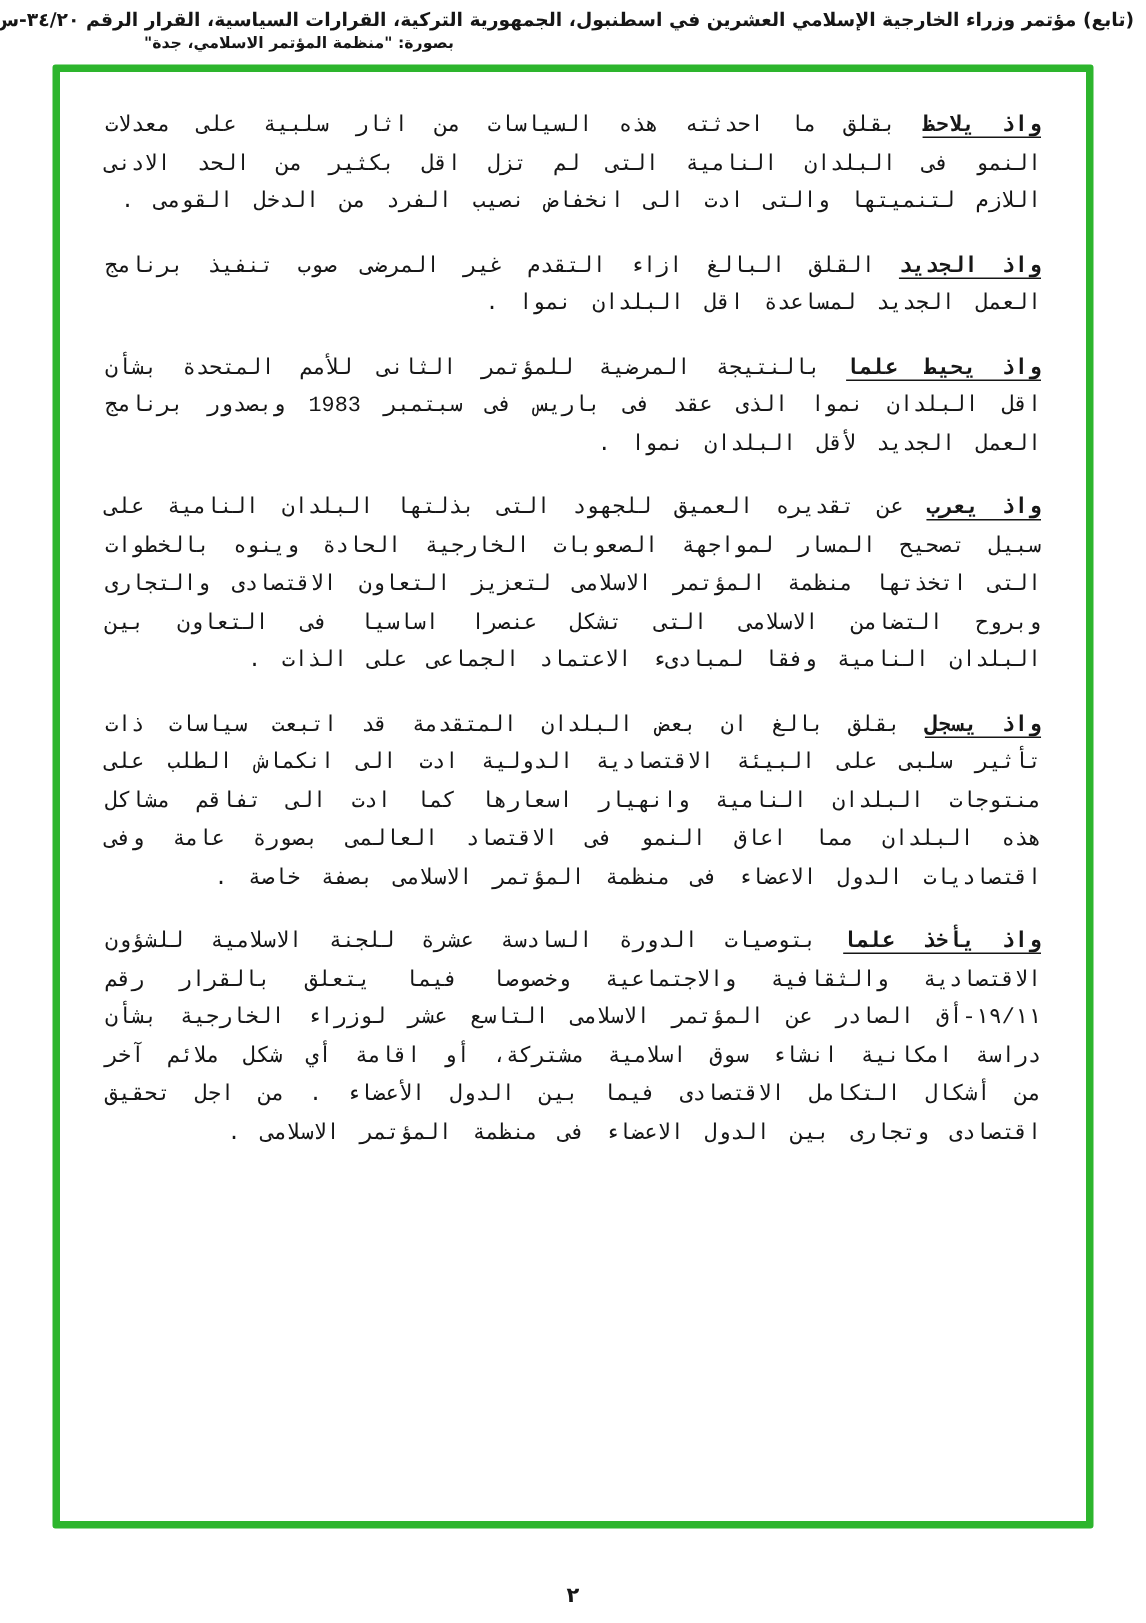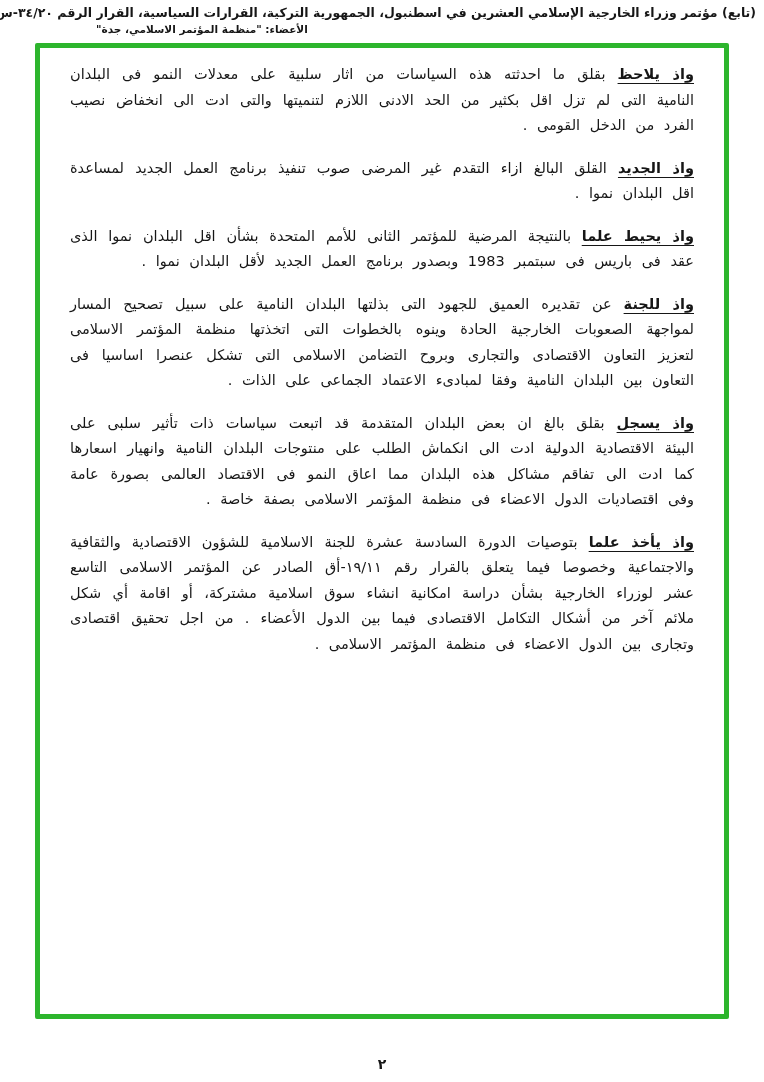--- a/index.html
+++ b/index.html
@@ -47,21 +47,22 @@
     background: #ffffff;
   }
   .doc-body {
     direction: rtl;
     text-align: justify;
     font-size: 14.5px;
     line-height: 25.5px;
     word-spacing: 5px;
   }
   .para {
-    margin: 0 0 17px 0;
+    margin: 10px 0 17px 0;
+    font-family: Liberation Mono, monospace;
   }
   .para .lead {
     text-decoration: underline;
     text-decoration-thickness: 1px;
     text-underline-offset: 4px;
     font-weight: bold;
   }
   .page-number {
     position: absolute;
     bottom: 10px;
@@ -73,30 +74,30 @@
   }
 </style>
 </head>
 <body>
 
 <div class="page">
 
   <div class="top-header">(تابع) مؤتمر وزراء الخارجية الإسلامي العشرين في اسطنبول، الجمهورية التركية، القرارات السياسية، القرار الرقم ٣٤/٢٠-س</div>
 
   <div class="source-line">
-    <span>الأعضاء:</span>
+    <span>بصورة:</span>
     <span>"منظمة المؤتمر الاسلامي، جدة"</span>
   </div>
 
   <div class="green-frame">
     <div class="doc-body">
         <p class="para"><span class="lead">واذ يلاحظ</span><span> بقلق ما احدثته هذه السياسات من اثار سلبية على معدلات النمو فى البلدان النامية التى لم تزل اقل بكثير من الحد الادنى اللازم لتنميتها والتى ادت الى انخفاض نصيب الفرد من الدخل القومى .</span></p>
         <p class="para"><span class="lead">واذ الجديد</span><span> القلق البالغ ازاء التقدم غير المرضى صوب تنفيذ برنامج العمل الجديد لمساعدة اقل البلدان نموا .</span></p>
         <p class="para"><span class="lead">واذ يحيط علما</span><span> بالنتيجة المرضية للمؤتمر الثانى للأمم المتحدة بشأن اقل البلدان نموا الذى عقد فى باريس فى سبتمبر 1983 وبصدور برنامج العمل الجديد لأقل البلدان نموا .</span></p>
-        <p class="para"><span class="lead">واذ للجنة</span><span> عن تقديره العميق للجهود التى بذلتها البلدان النامية على سبيل تصحيح المسار لمواجهة الصعوبات الخارجية الحادة وينوه بالخطوات التى اتخذتها منظمة المؤتمر الاسلامى لتعزيز التعاون الاقتصادى والتجارى وبروح التضامن الاسلامى التى تشكل عنصرا اساسيا فى التعاون بين البلدان النامية وفقا لمبادىء الاعتماد الجماعى على الذات .</span></p>
+        <p class="para"><span class="lead">واذ يعرب</span><span> عن تقديره العميق للجهود التى بذلتها البلدان النامية على سبيل تصحيح المسار لمواجهة الصعوبات الخارجية الحادة وينوه بالخطوات التى اتخذتها منظمة المؤتمر الاسلامى لتعزيز التعاون الاقتصادى والتجارى وبروح التضامن الاسلامى التى تشكل عنصرا اساسيا فى التعاون بين البلدان النامية وفقا لمبادىء الاعتماد الجماعى على الذات .</span></p>
         <p class="para"><span class="lead">واذ يسجل</span><span> بقلق بالغ ان بعض البلدان المتقدمة قد اتبعت سياسات ذات تأثير سلبى على البيئة الاقتصادية الدولية ادت الى انكماش الطلب على منتوجات البلدان النامية وانهيار اسعارها كما ادت الى تفاقم مشاكل هذه البلدان مما اعاق النمو فى الاقتصاد العالمى بصورة عامة وفى اقتصاديات الدول الاعضاء فى منظمة المؤتمر الاسلامى بصفة خاصة .</span></p>
         <p class="para"><span class="lead">واذ يأخذ علما</span><span> بتوصيات الدورة السادسة عشرة للجنة الاسلامية للشؤون الاقتصادية والثقافية والاجتماعية وخصوصا فيما يتعلق بالقرار رقم ١٩/١١-أق الصادر عن المؤتمر الاسلامى التاسع عشر لوزراء الخارجية بشأن دراسة امكانية انشاء سوق اسلامية مشتركة، أو اقامة أي شكل ملائم آخر من أشكال التكامل الاقتصادى فيما بين الدول الأعضاء . من اجل تحقيق اقتصادى وتجارى بين الدول الاعضاء فى منظمة المؤتمر الاسلامى .</span></p>
       </div>
   </div>
 
   <div class="page-number">٢</div>
 
 </div>
 
 </body></html>

